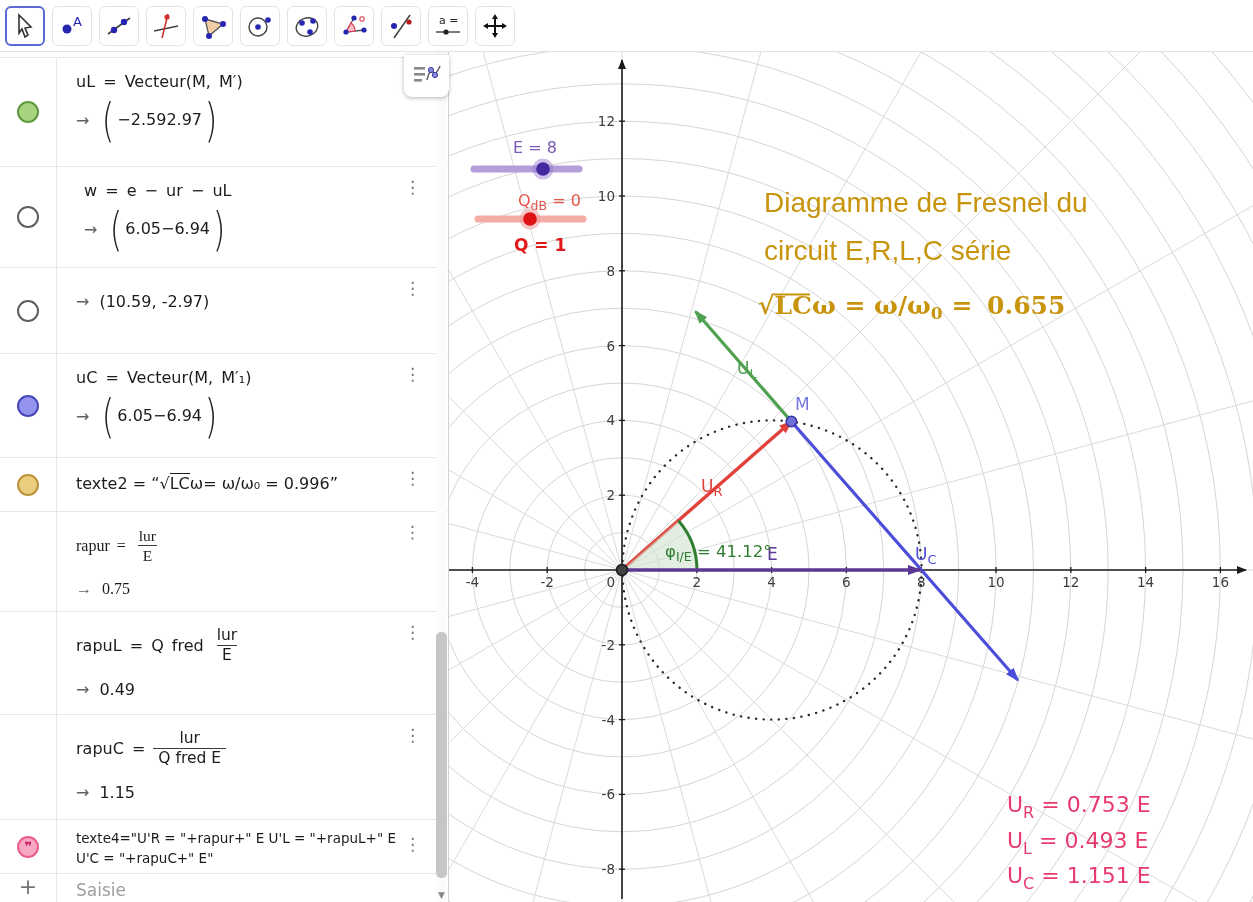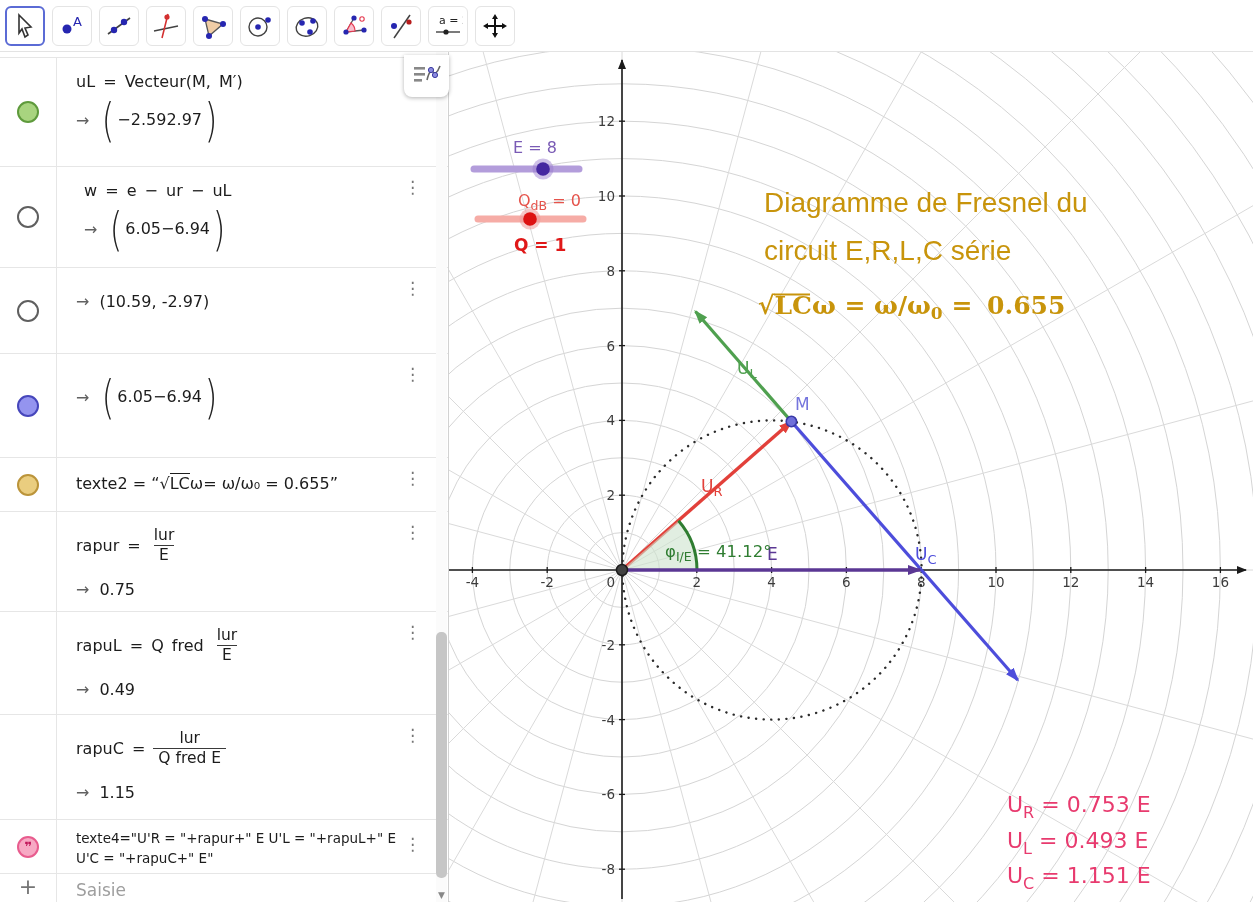--- a/index.html
+++ b/index.html
@@ -216,46 +216,47 @@
         </div>
       </div>
       <div class="dots">⋮</div>
     </div>
 
     <div class="row" style="height:104px;">
       <div class="marble-cell">
           <div class="marble m-blue"></div>
         </div>
       <div class="content-cell">
+        <div class="eqline">uC = Vecteur(M, M′₁)</div>
         <div class="resline">
           <span class="arrow">→</span>
           <span class="vecwrap">
             <span class="paren">(</span>
             <span class="veccol">
               <span>6.05</span>
               <span>−6.94</span>
             </span>
             <span class="paren">)</span>
           </span>
         </div>
       </div>
       <div class="dots">⋮</div>
     </div>
 
     <div class="row" style="height:54px;">
       <div class="marble-cell">
           <div class="marble m-yellow"></div>
         </div>
       <div class="content-cell" style="padding-top:16px;">
-        <span>texte2 = “</span><span>√</span><span class="rad">LC</span><span>ω= ω/ω₀ = 0.655”</span>
-      </div>
-      <div class="dots">⋮</div>
-    </div>
-
-    <div class="row" style="height:100px;">
+        <span>texte2 = “</span><span>√</span><span class="rad">LC</span><span>ω= ω/ω₀ = 0.996”</span>
+      </div>
+      <div class="dots">⋮</div>
+    </div>
+
+    <div class="row" style="height:100px;font-family:Liberation Serif, serif;">
       <div class="marble-cell"></div>
       <div class="content-cell">
         <div class="flexline">
           <span class="eqline">rapur =</span>
           <span class="frac">
             <span class="num">lur</span>
             <span class="den">E</span>
           </span>
         </div>
         <div class="resline" style="margin-top:14px;">

